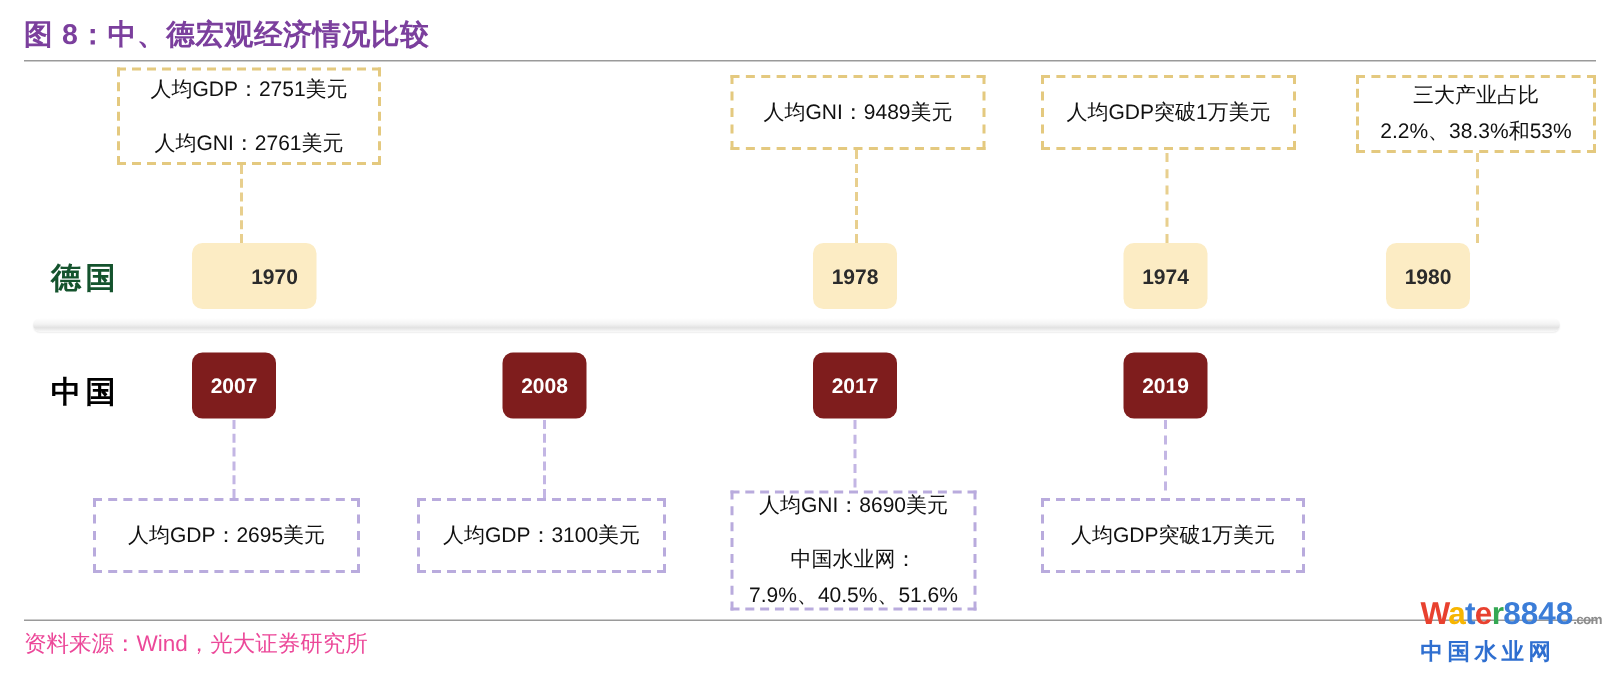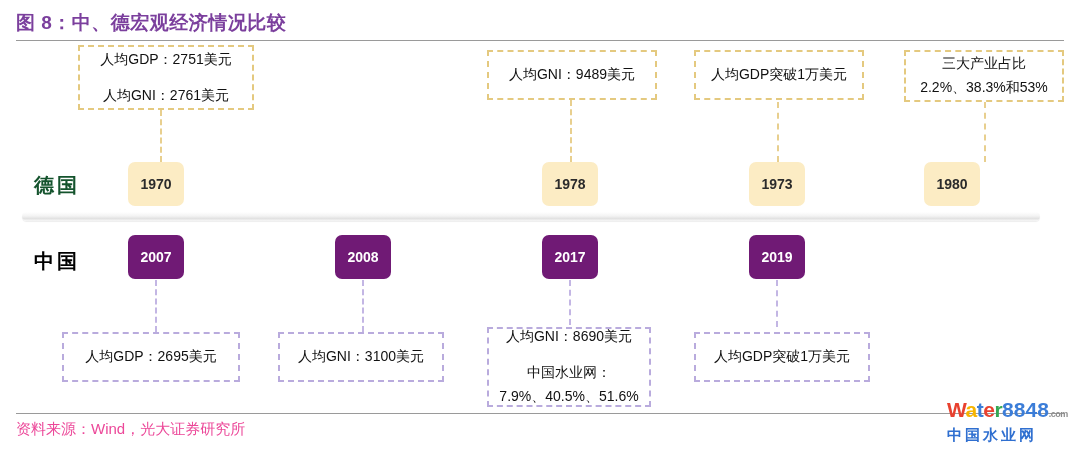--- a/index.html
+++ b/index.html
@@ -103,21 +103,21 @@
     font-size: 14px;
     font-weight: bold;
   }
   .year-node.de {
     top: 162px;
     background: #fcecc4;
     color: #2b2b2b;
   }
   .year-node.cn {
     top: 235px;
-    background: #701a75;
+    background: #7f1d1d;
     color: #ffffff;
   }
 
   
   .connector {
     position: absolute;
     width: 0;
   }
   .connector.de {
     border-left: 2px dashed #e8cf8e;
@@ -215,44 +215,44 @@
     <div class="line">三大产业占比</div>
     <div class="line">2.2%、38.3%和53%</div>
   </div>
 
   <div class="connector de" style="left:160px; top:110px; height:52px;"></div>
   <div class="connector de" style="left:570px; top:100px; height:62px;"></div>
   <div class="connector de" style="left:777px; top:102px; height:60px;"></div>
   <div class="connector de" style="left:984px; top:102px; height:60px;"></div>
 
   <div class="row-label de">德国</div>
-  <div class="year-node de" style="left:128px;">1970</div>
+  <div class="year-node de" style="left:128px;padding-left:27px;">1970</div>
   <div class="year-node de" style="left:542px;">1978</div>
-  <div class="year-node de" style="left:749px;">1973</div>
+  <div class="year-node de" style="left:749px;">1974</div>
   <div class="year-node de" style="left:924px;">1980</div>
 
   <div class="timeline-bar"></div>
 
   <div class="row-label cn">中国</div>
   <div class="year-node cn" style="left:128px;">2007</div>
   <div class="year-node cn" style="left:335px;">2008</div>
   <div class="year-node cn" style="left:542px;">2017</div>
   <div class="year-node cn" style="left:749px;">2019</div>
 
   <div class="connector cn" style="left:155px; top:280px; height:52px;"></div>
   <div class="connector cn" style="left:362px; top:280px; height:52px;"></div>
   <div class="connector cn" style="left:569px; top:280px; height:45px;"></div>
   <div class="connector cn" style="left:776px; top:280px; height:47px;"></div>
 
   <div class="callout cn" style="left:62px; top:332px; width:178px; height:50px;">
     <div class="line">人均GDP：2695美元</div>
   </div>
 
   <div class="callout cn" style="left:278px; top:332px; width:166px; height:50px;">
-    <div class="line">人均GNI：3100美元</div>
+    <div class="line">人均GDP：3100美元</div>
   </div>
 
   <div class="callout cn spaced" style="left:487px; top:327px; width:164px; height:80px;">
     <div class="line">人均GNI：8690美元</div>
     <div class="line">中国水业网：</div>
     <div class="line" style="margin-top:2px;">7.9%、40.5%、51.6%</div>
   </div>
 
   <div class="callout cn" style="left:694px; top:332px; width:176px; height:50px;">
     <div class="line">人均GDP突破1万美元</div>

